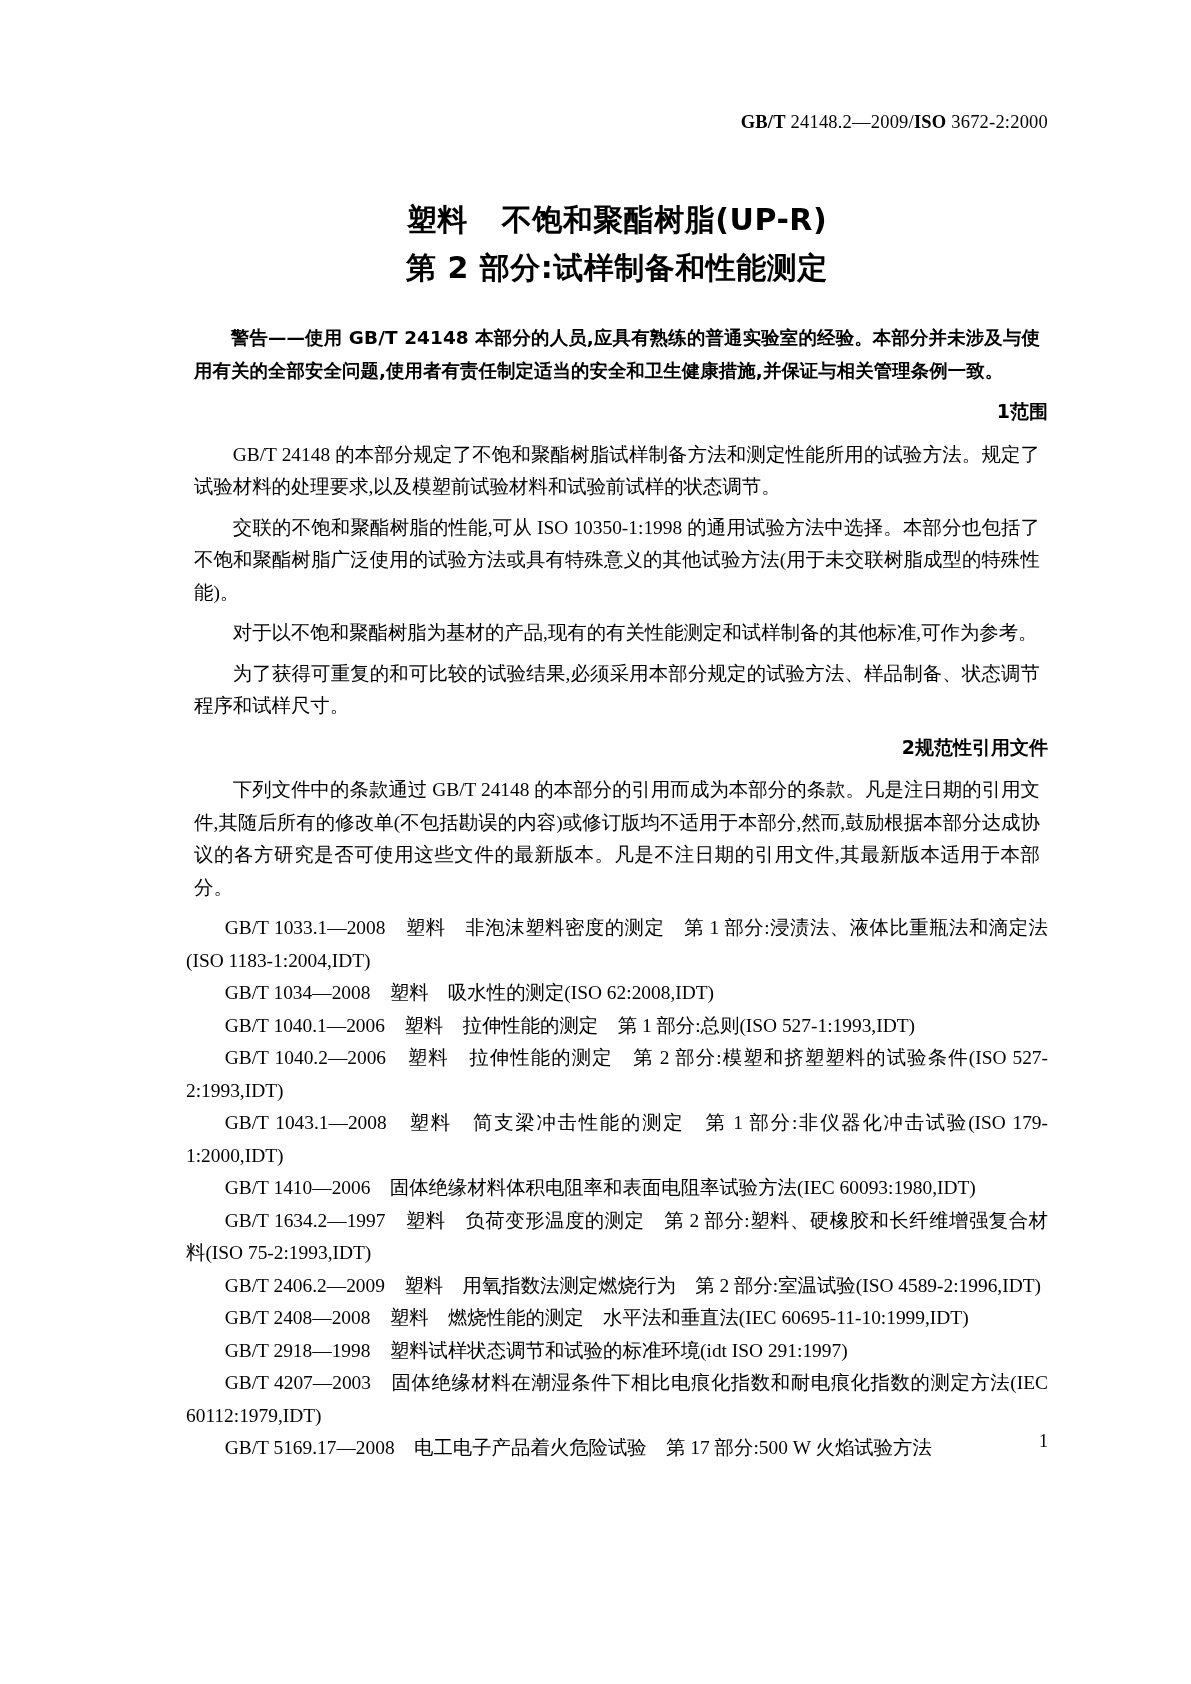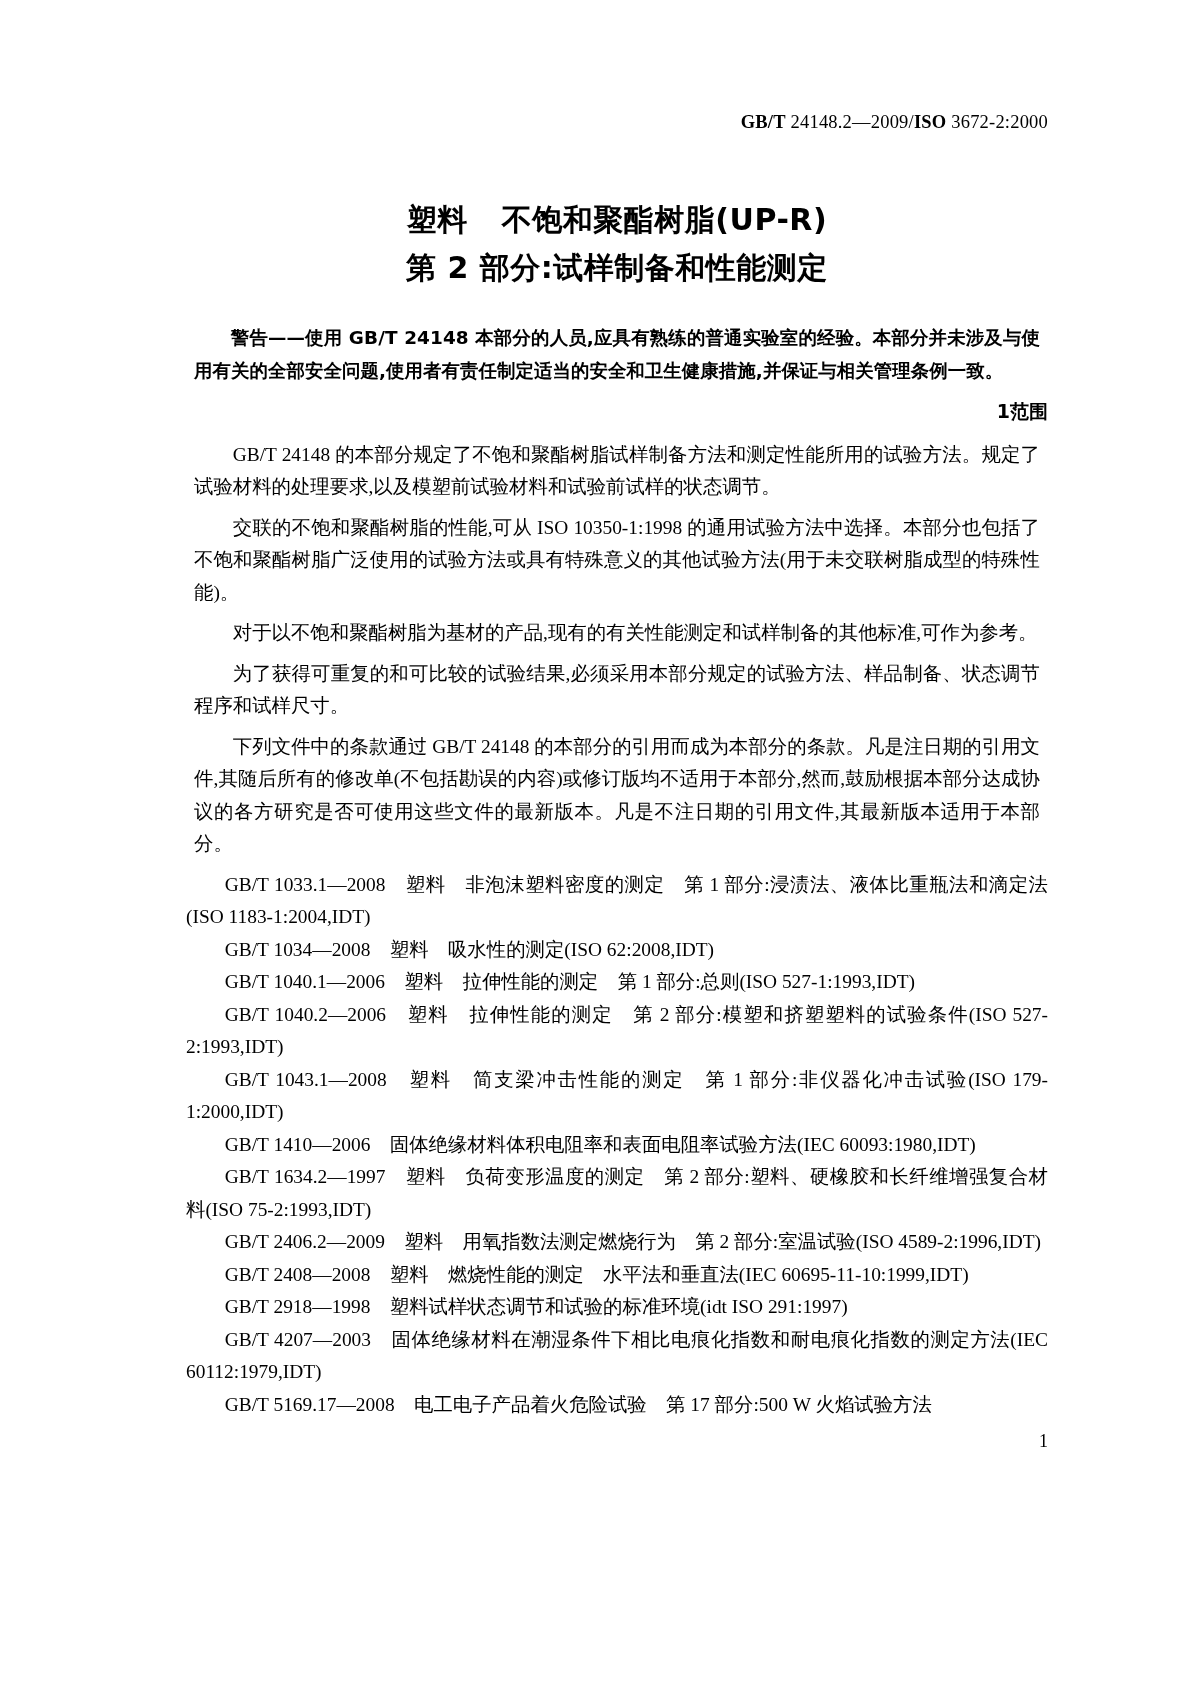--- a/index.html
+++ b/index.html
@@ -136,20 +136,23 @@
 
       <div class="sec-head">
         <span class="num">1</span><span>范围</span>
       </div>
 
       <p class="indent">GB/T 24148 的本部分规定了不饱和聚酯树脂试样制备方法和测定性能所用的试验方法。规定了试验材料的处理要求,以及模塑前试验材料和试验前试样的状态调节。</p>
       <p class="indent">交联的不饱和聚酯树脂的性能,可从 ISO 10350-1:1998 的通用试验方法中选择。本部分也包括了不饱和聚酯树脂广泛使用的试验方法或具有特殊意义的其他试验方法(用于未交联树脂成型的特殊性能)。</p>
       <p class="indent">对于以不饱和聚酯树脂为基材的产品,现有的有关性能测定和试样制备的其他标准,可作为参考。</p>
       <p class="indent">为了获得可重复的和可比较的试验结果,必须采用本部分规定的试验方法、样品制备、状态调节程序和试样尺寸。</p>
 
+      <div class="sec-head">
+        <span class="num">2</span><span>规范性引用文件</span>
+      </div>
 
       <p class="indent">下列文件中的条款通过 GB/T 24148 的本部分的引用而成为本部分的条款。凡是注日期的引用文件,其随后所有的修改单(不包括勘误的内容)或修订版均不适用于本部分,然而,鼓励根据本部分达成协议的各方研究是否可使用这些文件的最新版本。凡是不注日期的引用文件,其最新版本适用于本部分。</p>
 
       <div class="ref-list">
         <p class="ref">GB/T 1033.1—2008　塑料　非泡沫塑料密度的测定　第 1 部分:浸渍法、液体比重瓶法和滴定法(ISO 1183-1:2004,IDT)</p>
         <p class="ref">GB/T 1034—2008　塑料　吸水性的测定(ISO 62:2008,IDT)</p>
         <p class="ref">GB/T 1040.1—2006　塑料　拉伸性能的测定　第 1 部分:总则(ISO 527-1:1993,IDT)</p>
         <p class="ref">GB/T 1040.2—2006　塑料　拉伸性能的测定　第 2 部分:模塑和挤塑塑料的试验条件(ISO 527-2:1993,IDT)</p>
         <p class="ref">GB/T 1043.1—2008　塑料　简支梁冲击性能的测定　第 1 部分:非仪器化冲击试验(ISO 179-1:2000,IDT)</p>
         <p class="ref">GB/T 1410—2006　固体绝缘材料体积电阻率和表面电阻率试验方法(IEC 60093:1980,IDT)</p>

